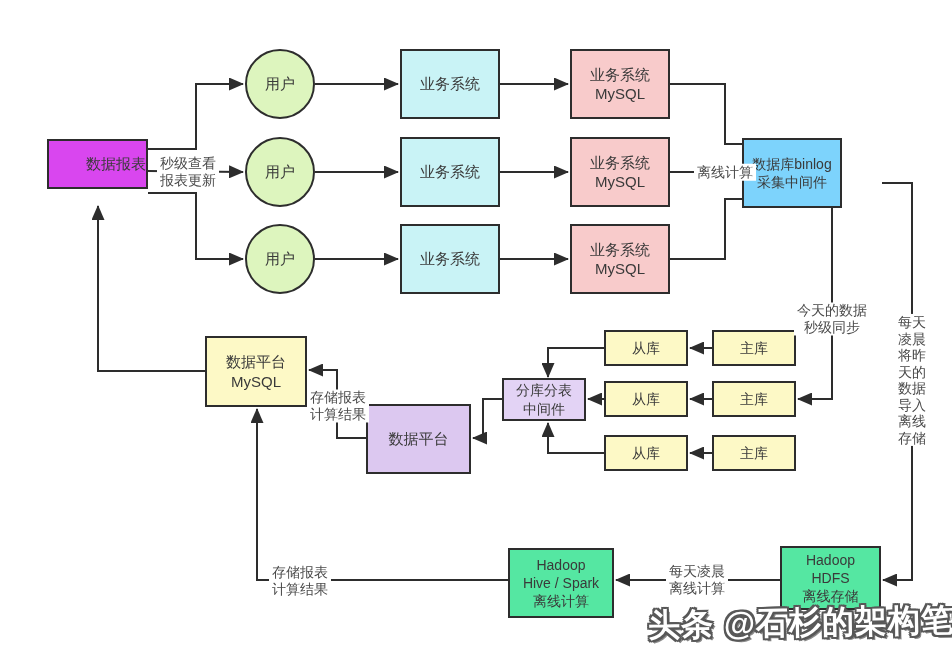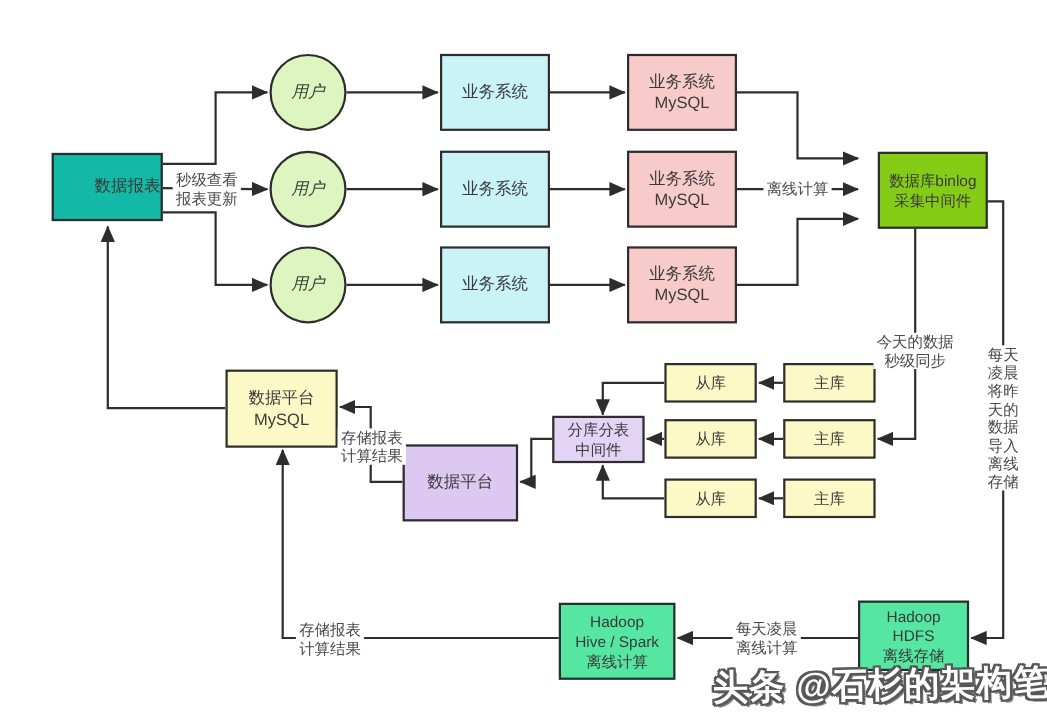--- a/index.html
+++ b/index.html
@@ -9,21 +9,21 @@
   }
   #wires{position:absolute;left:0;top:0;z-index:1;}
   .node{
     position:absolute;z-index:2;box-sizing:border-box;
     border:2px solid #2d2d2d;background:#eee;
     display:flex;align-items:center;justify-content:center;
     text-align:center;white-space:pre-line;
     font-size:15px;line-height:1.3;color:#3a3a3a;
   }
   .node.small{font-size:14px;}
-  .circle{border-radius:50%;font-style:italic;}
+  .circle{border-radius:50%;}
   .elabel{
     position:absolute;z-index:3;transform:translate(-50%,-50%);
     background:#ffffff;padding:0 3px;
     text-align:center;white-space:pre-line;
     font-size:14px;line-height:1.18;color:#4a4a4a;
   }
   #watermark{
     position:absolute;z-index:5;left:648px;top:601px;
     font-size:32px;font-weight:bold;letter-spacing:1px;white-space:nowrap;
     color:#ffffff;transform:rotate(-1deg);
@@ -65,38 +65,38 @@
       <polyline points="604,453 548,453 548,423" marker-end="url(#arr)"></polyline>
       <polyline points="502,399 483,399 483,438 473,438" marker-end="url(#arr)"></polyline>
       <polyline points="366,438 337,438 337,370 309,370" marker-end="url(#arr)"></polyline>
       <polyline points="205,371 98,371 98,206" marker-end="url(#arr)"></polyline>
       <polyline points="882,183 912,183 912,580 883,580" marker-end="url(#arr)"></polyline>
       <polyline points="780,580 616,580" marker-end="url(#arr)"></polyline>
       <polyline points="508,580 257,580 257,409" marker-end="url(#arr)"></polyline>
     </g>
   </svg>
 
-  <div class="node" style="left: 47px; top: 139px; width: 101px; height: 62px; background-color: #14b8a6; padding-left: 37px;">数据报表</div>
+  <div class="node" style="left: 47px; top: 139px; width: 101px; height: 50px; background-color: #d946ef; padding-left: 37px;">数据报表</div>
 
   <div class="node circle" style="left: 245px; top: 49px; width: 70px; height: 70px; background-color: rgb(221, 245, 190);">用户</div>
   <div class="node circle" style="left: 245px; top: 137px; width: 70px; height: 70px; background-color: rgb(221, 245, 190);">用户</div>
   <div class="node circle" style="left: 245px; top: 224px; width: 70px; height: 70px; background-color: rgb(221, 245, 190);">用户</div>
 
   <div class="node" style="left: 400px; top: 49px; width: 100px; height: 70px; background-color: rgb(201, 243, 246);">业务系统</div>
   <div class="node" style="left: 400px; top: 137px; width: 100px; height: 70px; background-color: rgb(201, 243, 246);">业务系统</div>
   <div class="node" style="left: 400px; top: 224px; width: 100px; height: 70px; background-color: rgb(201, 243, 246);">业务系统</div>
 
   <div class="node" style="left: 570px; top: 49px; width: 100px; height: 70px; background-color: rgb(248, 203, 203);">业务系统
 MySQL</div>
   <div class="node" style="left: 570px; top: 137px; width: 100px; height: 70px; background-color: rgb(248, 203, 203);">业务系统
 MySQL</div>
   <div class="node" style="left: 570px; top: 224px; width: 100px; height: 70px; background-color: rgb(248, 203, 203);">业务系统
 MySQL</div>
 
-  <div class="node small" style="left: 798px; top: 138px; width: 100px; height: 70px; background-color: #84cc16;">数据库binlog
+  <div class="node small" style="left: 742px; top: 138px; width: 100px; height: 70px; background-color: #7dd3fc;">数据库binlog
 采集中间件</div>
 
   <div class="node small" style="left: 604px; top: 330px; width: 84px; height: 36px; background-color: rgb(253, 249, 198);">从库</div>
   <div class="node small" style="left: 604px; top: 381px; width: 84px; height: 36px; background-color: rgb(253, 249, 198);">从库</div>
   <div class="node small" style="left: 604px; top: 435px; width: 84px; height: 36px; background-color: rgb(253, 249, 198);">从库</div>
 
   <div class="node small" style="left: 712px; top: 330px; width: 84px; height: 36px; background-color: rgb(253, 249, 198);">主库</div>
   <div class="node small" style="left: 712px; top: 381px; width: 84px; height: 36px; background-color: rgb(253, 249, 198);">主库</div>
   <div class="node small" style="left: 712px; top: 435px; width: 84px; height: 36px; background-color: rgb(253, 249, 198);">主库</div>
 

